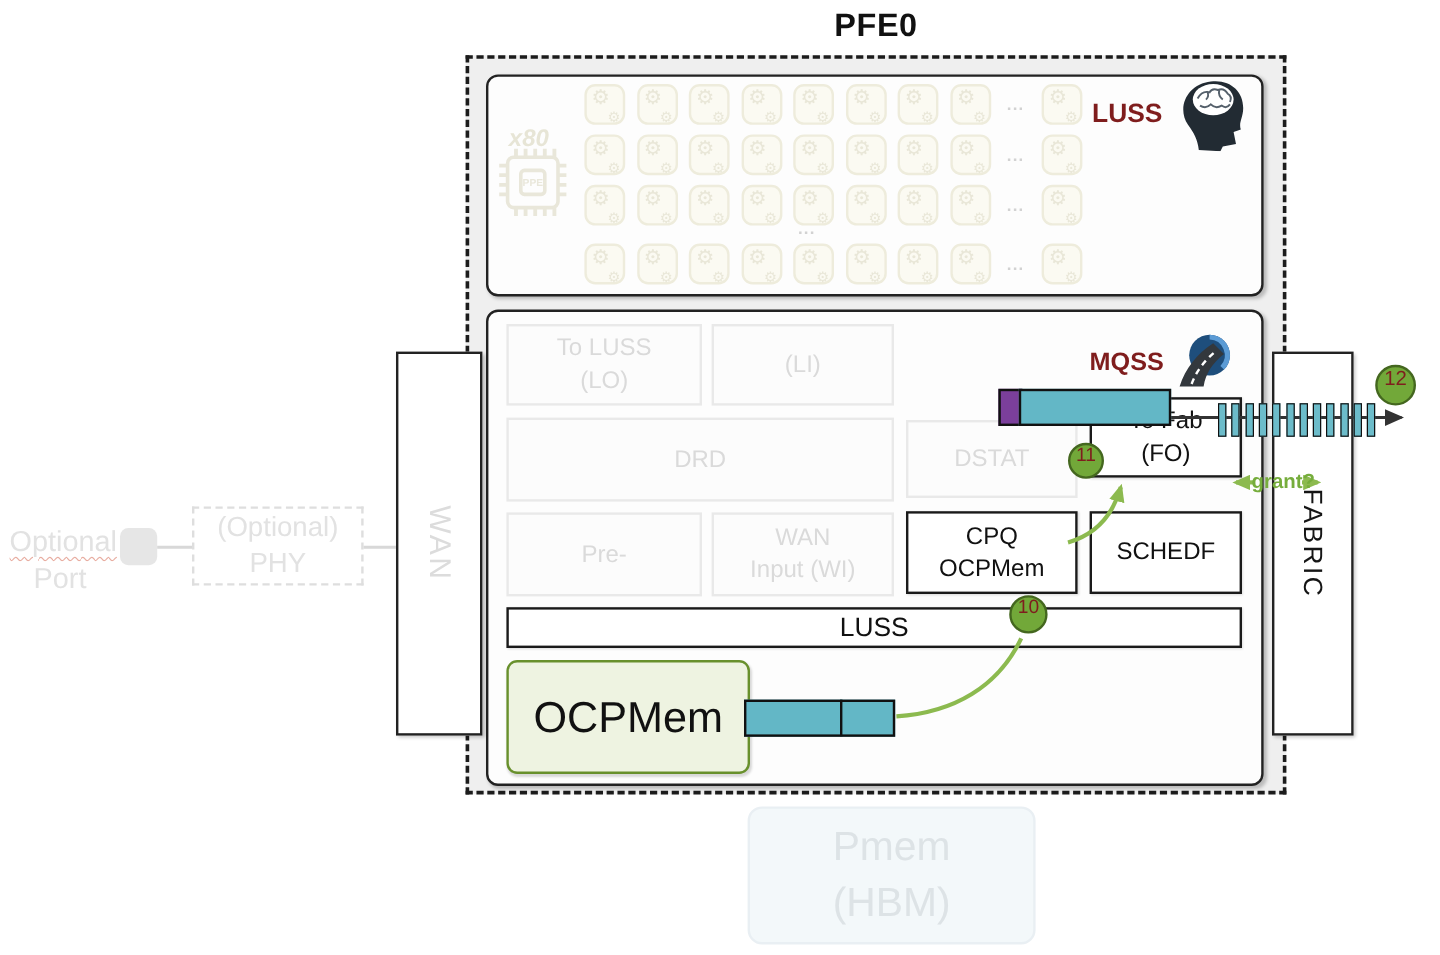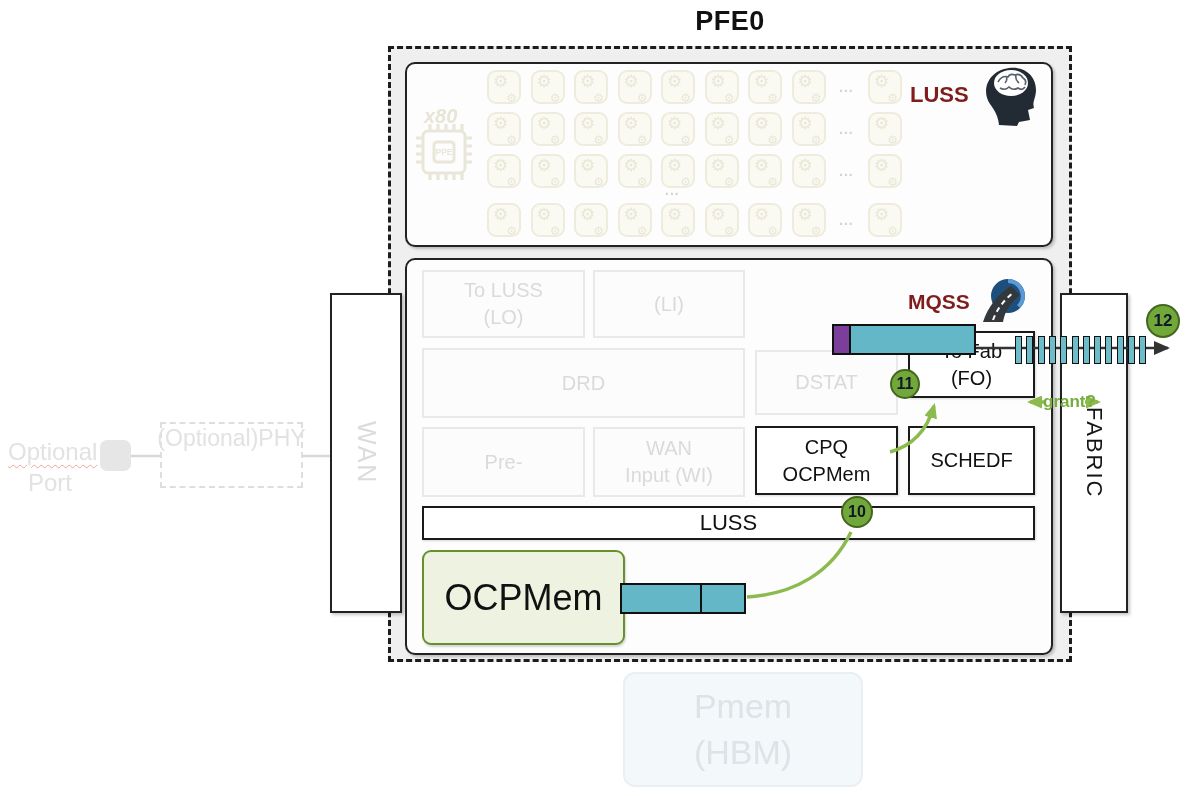--- a/index.html
+++ b/index.html
@@ -47,33 +47,33 @@
   
   .ocpmem-block { left:422px; top:550px; width:203px; height:95px; background:#eef3e1; border:2.5px solid #68902c; border-radius:9px; display:flex; align-items:center; justify-content:center; font-size:36px; color:#111; z-index:2; box-shadow:1px 2px 2px rgba(0,0,0,.15); }
 
   
   .qcell { position:absolute; border:2.5px solid #111; background:#63b7c6; z-index:5; }
   .qcell.purple { background:#7b3f9b; }
   #fabric-queue { left:1015px; top:336px; width:140px; height:28px; z-index:5; }
   .fq-bar { position:absolute; top:0; width:7px; height:28px; background:#6cbcca; border:1.5px solid #111; }
 
   
-  .step-circle { border-radius:50%; background:#72a839; border:2.5px solid #44671f; color:#0f172a; font-weight:bold; display:flex; align-items:center; justify-content:center; z-index:7; }
+  .step-circle { border-radius:50%; background:#72a839; border:2.5px solid #44671f; color:#7f1d1d; font-weight:normal; display:flex; justify-content:center; z-index:7; }
   .c10 { left:841px; top:496px; width:32px; height:32px; font-size:16px; }
   .c11 { left:890px; top:369px; width:30px; height:30px; font-size:16px; }
   .c12 { left:1146px; top:304px; width:34px; height:34px; font-size:17px; }
 
   
   .grant-label { left:1043px; top:392px; font-size:17px; font-weight:bold; color:#76ad3c; z-index:6; }
 
   
   .ingress-label { left:8px; top:436px; width:84px; text-align:center; font-size:24px; color:#e2e2e2; line-height:1.3; z-index:1; }
   .ingress-label .squiggle { text-decoration-line:underline; text-decoration-style:wavy; text-decoration-color:rgba(214,106,84,.55); text-decoration-thickness:1px; text-underline-offset:4px; }
   .ingress-node { left:100px; top:440px; width:31px; height:31px; background:#e6e6e6; border-radius:7px; z-index:1; }
-  .phy-block { left:160px; top:422px; width:143px; height:66px; border:2.5px dashed #dedede; color:#e2e2e2; font-size:23px; line-height:1.3; text-align:center; display:flex; flex-direction:row; justify-content:center; z-index:1; }
+  .phy-block { left:160px; top:422px; width:143px; height:66px; border:2.5px dashed #dedede; color:#e2e2e2; font-size:23px; line-height:1.3; text-align:center; display:flex; flex-direction:column; justify-content:center; z-index:1; }
 
   
   .pmem-block { left:623px; top:672px; width:240px; height:115px; background:#f3f8fa; border:2px solid #e9eff3; border-radius:12px; color:#dde3e6; font-size:34px; line-height:1.35; text-align:center; display:flex; flex-direction:column; justify-content:center; z-index:0; }
 
   
   #flow-svg { left:0; top:0; width:1200px; height:796px; z-index:4; pointer-events:none; }
   .icon-svg { z-index:3; }
 </style>
 </head>
 <body>

